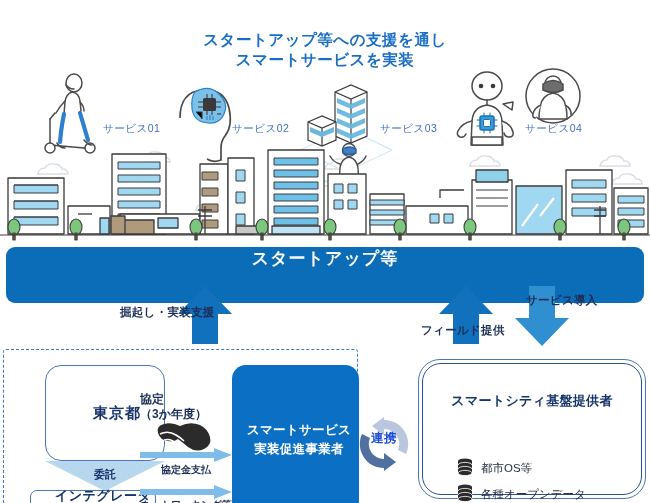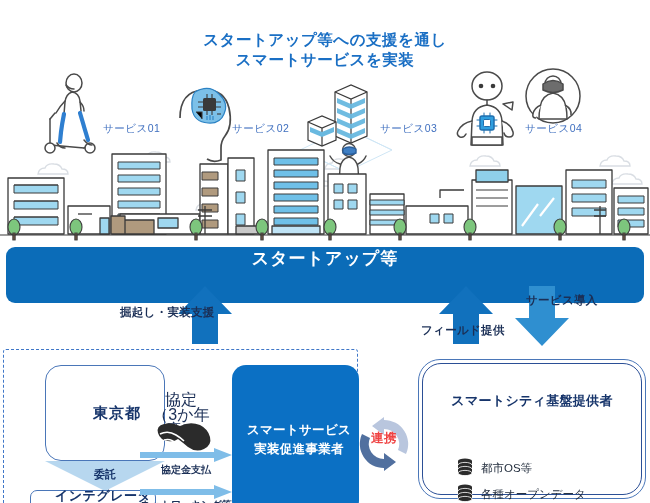--- a/index.html
+++ b/index.html
@@ -74,30 +74,30 @@
     border:1.3px solid #2b4f96;border-radius:19px;box-sizing:border-box;
   }
   .rbox-t1{position:absolute;left:0;top:32px;width:100%;text-align:center;
     color:#17356b;font-size:13px;font-weight:bold;letter-spacing:.3px;}
   .rbox-t2{position:absolute;left:0;top:50px;width:100%;text-align:center;
     color:#1f2a3a;font-size:10.5px;line-height:15px;}
   .rbox-li{position:absolute;color:#1f2a3a;font-size:11.5px;white-space:nowrap;}
 
   
   .kyotei{
-    position:absolute;left:140px;top:368px;width:82px;text-align:center;
-    color:#1b2f56;font-size:16px;line-height:15px;font-weight:normal;
+    position:absolute;left:140px;top:368px;width:82px;
+    color:#1b2f56;font-size:12px;line-height:15px;font-weight:bold;
   }
   .small-lab{
     position:absolute;color:#1b2f56;font-size:10px;line-height:14px;
     text-align:center;font-weight:bold;white-space:nowrap;
   }
   .renkei{
     position:absolute;left:360px;top:406px;width:48px;text-align:center;
-    color:#ef4444;font-size:12.5px;font-weight:bold;letter-spacing:.5px;z-index:5;
+    color:#1d4ed8;font-size:12.5px;font-weight:bold;letter-spacing:.5px;z-index:5;
   }
   .itaku{
     position:absolute;left:60px;top:443px;width:90px;text-align:center;
     color:#17356b;font-size:11px;font-weight:bold;z-index:4;
   }
 </style>
 </head>
 <body>
 
 <div id="root">

